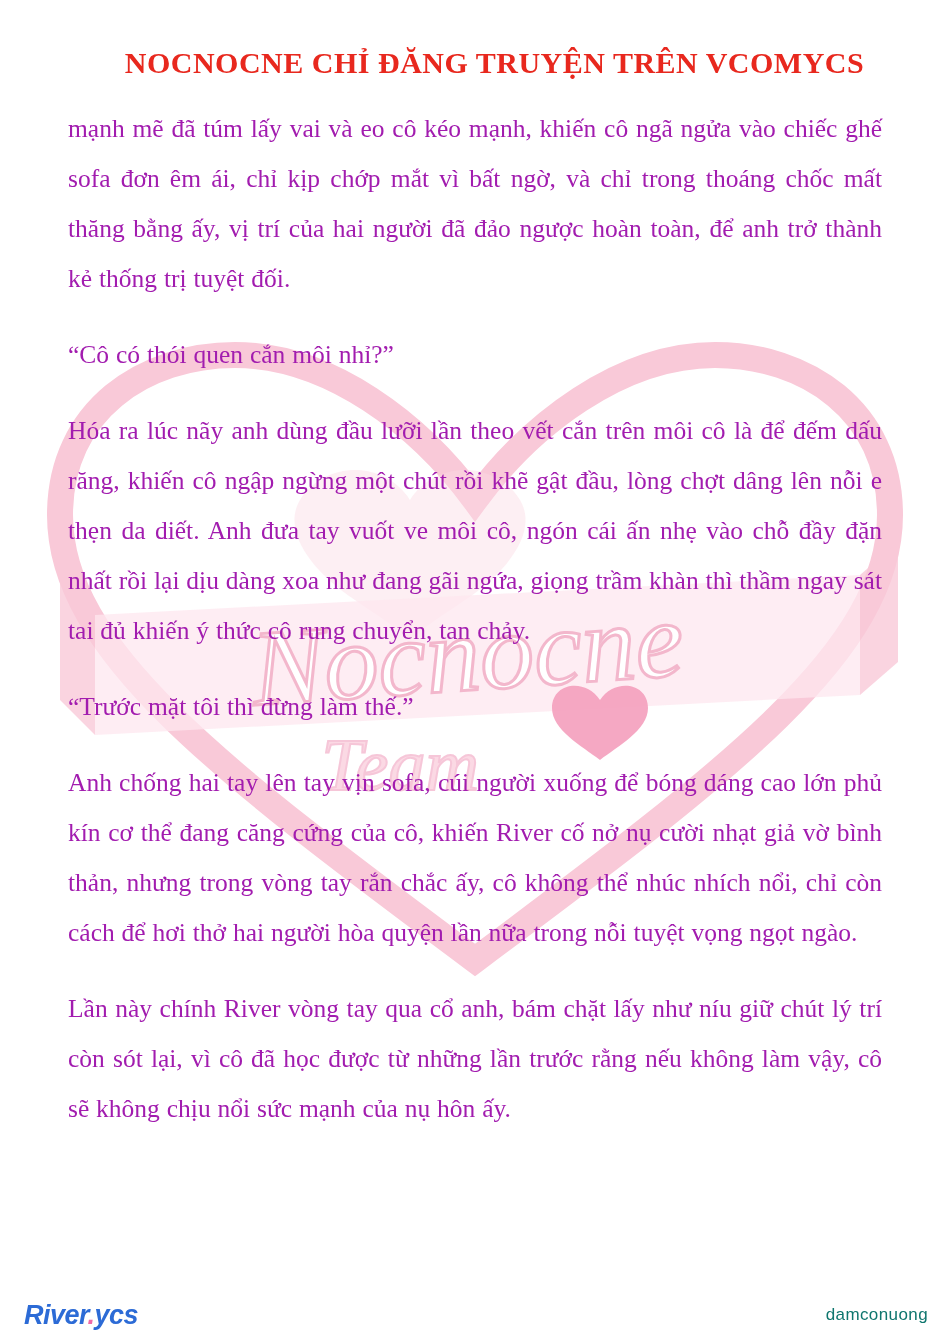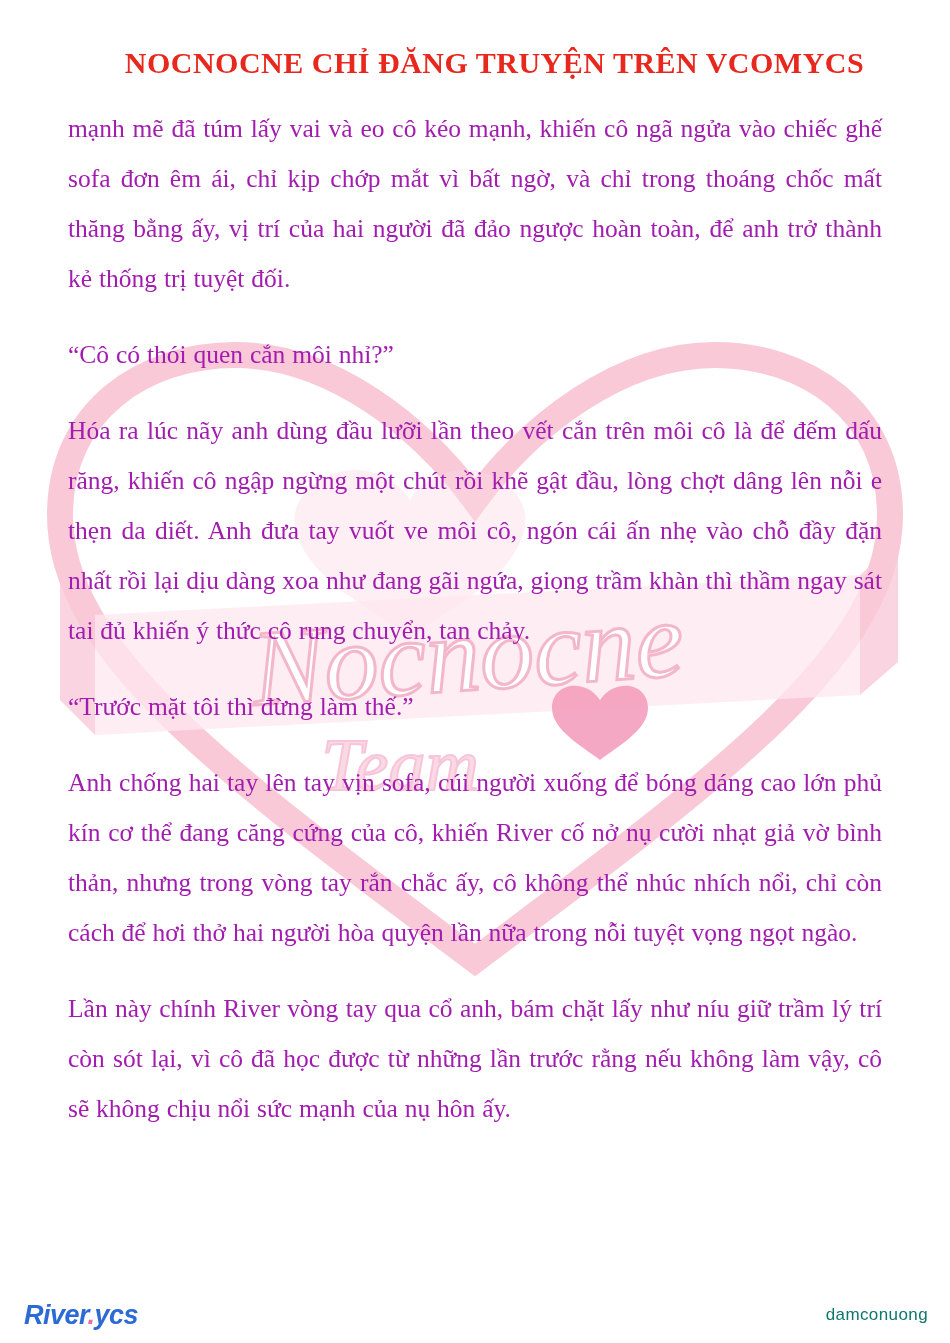--- a/index.html
+++ b/index.html
@@ -130,21 +130,21 @@
   <div class="header">
     <div class="header-title">NOCNOCNE CHỈ ĐĂNG TRUYỆN TRÊN VCOMYCS</div>
   </div>
 
   <div class="content">
     <p class="para">mạnh mẽ đã túm lấy vai và eo cô kéo mạnh, khiến cô ngã ngửa vào chiếc ghế sofa đơn êm ái, chỉ kịp chớp mắt vì bất ngờ, và chỉ trong thoáng chốc mất thăng bằng ấy, vị trí của hai người đã đảo ngược hoàn toàn, để anh trở thành kẻ thống trị tuyệt đối.</p>
     <p class="para">“Cô có thói quen cắn môi nhỉ?”</p>
     <p class="para">Hóa ra lúc nãy anh dùng đầu lưỡi lần theo vết cắn trên môi cô là để đếm dấu răng, khiến cô ngập ngừng một chút rồi khẽ gật đầu, lòng chợt dâng lên nỗi e thẹn da diết. Anh đưa tay vuốt ve môi cô, ngón cái ấn nhẹ vào chỗ đầy đặn nhất rồi lại dịu dàng xoa như đang gãi ngứa, giọng trầm khàn thì thầm ngay sát tai đủ khiến ý thức cô rung chuyển, tan chảy.</p>
     <p class="para">“Trước mặt tôi thì đừng làm thế.”</p>
     <p class="para">Anh chống hai tay lên tay vịn sofa, cúi người xuống để bóng dáng cao lớn phủ kín cơ thể đang căng cứng của cô, khiến River cố nở nụ cười nhạt giả vờ bình thản, nhưng trong vòng tay rắn chắc ấy, cô không thể nhúc nhích nổi, chỉ còn cách để hơi thở hai người hòa quyện lần nữa trong nỗi tuyệt vọng ngọt ngào.</p>
-    <p class="para last">Lần này chính River vòng tay qua cổ anh, bám chặt lấy như níu giữ trầm lý trí còn sót lại, vì cô đã học được từ những lần trước rằng nếu không làm vậy, cô sẽ không chịu nổi sức mạnh của nụ hôn ấy.</p>
+    <p class="para last">Lần này chính River vòng tay qua cổ anh, bám chặt lấy như níu giữ chút lý trí còn sót lại, vì cô đã học được từ những lần trước rằng nếu không làm vậy, cô sẽ không chịu nổi sức mạnh của nụ hôn ấy.</p>
   </div>
 
   <div class="footer">
     <div class="footer-logo"><span>River</span><span class="dot">.</span><span>ycs</span></div>
     <div class="footer-credit">damconuong</div>
   </div>
 
 </div>
 
 </body></html>

